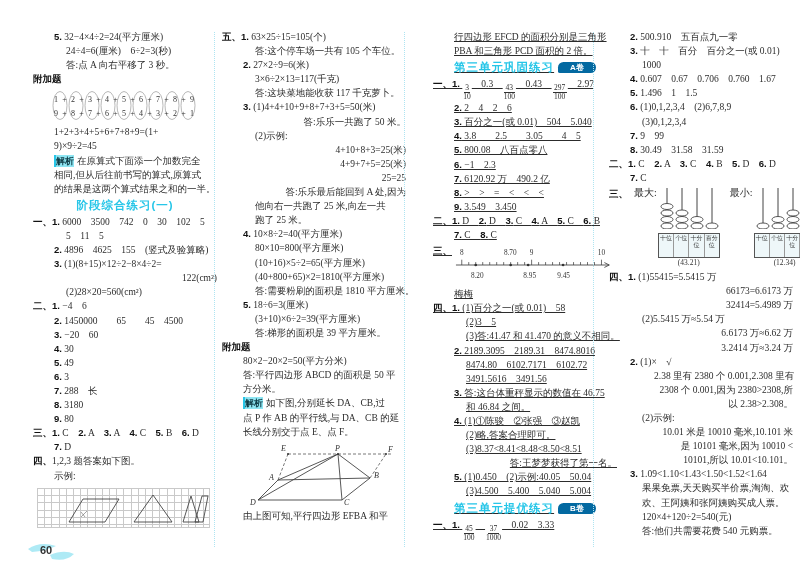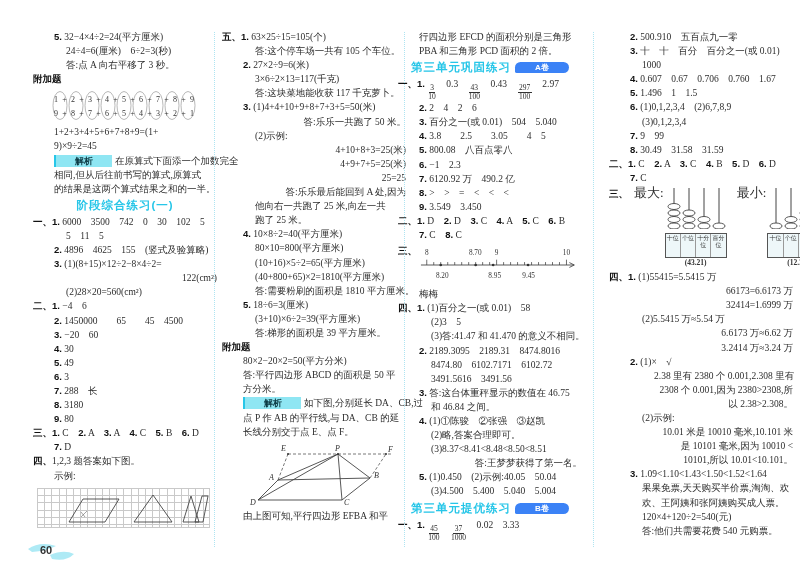--- a/index.html
+++ b/index.html
@@ -2,68 +2,68 @@
 <html><head>
 <meta charset="utf-8">
 <style>
   html,body{margin:0;padding:0;}
   body{
     width:800px;height:575px;background:#ffffff;position:relative;overflow:hidden;
     font-family:"Liberation Serif","DejaVu Serif",serif;color:#2c2c2c;
   }
   .page{position:absolute;inset:0;}
   .col{position:absolute;top:30px;width:184px;}
-  #col-0{left:33px;} #col-1{left:222px;} #col-2{left:398px;} #col-3{left:601px;margin-left:8px;}
+  #col-0{left:33px;} #col-1{left:222px;} #col-2{left:433px;text-decoration:underline;} #col-3{left:601px;margin-left:8px;}
   .sep{position:absolute;top:32px;bottom:28px;width:0;border-left:1.5px dotted #aee4f1;}
   #sep-0{left:214px;} #sep-1{left:404px;} #sep-2{left:593px;}
   .line{font-size:9.5px;line-height:14.1px;white-space:nowrap;}
   .line b{font-family:"Liberation Sans","DejaVu Sans",sans-serif;font-weight:700;color:#111;}
   .ind0{padding-left:0;} .ind1{padding-left:21px;} .ind2{padding-left:33px;} .ind3{padding-left:45px;text-align:right;}
   .sec-header{
     text-align:center;font-family:"Liberation Sans","DejaVu Sans",sans-serif;
     font-weight:700;font-size:11.5px;line-height:19px;color:#27c6e8;
     letter-spacing:1px;white-space:nowrap;
   }
   .grade-badge{
-    display:inline-block;background:#3b82f6;color:#fff;font-size:8px;line-height:11px;
-    padding:0 20px;border-radius:6px 6px 6px 2px;margin-left:4px;vertical-align:1px;letter-spacing:0;
+    display:inline-block;background:#0369a1;color:#fff;font-size:8px;line-height:11px;
+    padding:0 12px;border-radius:6px 6px 6px 2px;margin-left:4px;vertical-align:1px;letter-spacing:0;
   }
   .analysis-badge{
     display:inline-block;background:#8fe6f3;color:#0d3a44;font-family:"Liberation Sans","DejaVu Sans",sans-serif;
-    font-weight:700;font-size:9px;line-height:12px;padding:0 19px;margin-right:3px;border-left:2px solid #27c6e8;
+    font-weight:700;font-size:9px;line-height:12px;padding:0 0;margin-right:3px;border-left:2px solid #27c6e8;
   }
   .frac{display:inline-flex;flex-direction:column;align-items:center;vertical-align:-3px;
         font-size:7.5px;line-height:8px;margin:0 1px;}
   .frac .fnum{border-bottom:0.9px solid #333;padding:0 1.5px;}
   .fig-row{display:flex;align-items:flex-start;margin:2px 0;}
   .fig-label{font-size:9.5px;line-height:14px;font-family:"Liberation Sans","DejaVu Sans",sans-serif;font-weight:700;color:#111;margin-right:2px;}
   svg text{font-family:"Liberation Serif","DejaVu Serif",serif;fill:#333;}
   .grid-fig{
     position:relative;width:172px;height:39px;margin:3px 0 0 4px;
     background-image:
       repeating-linear-gradient(to right,#c9c9c9 0 1px,transparent 1px 7.2px),
       repeating-linear-gradient(to bottom,#c9c9c9 0 1px,transparent 1px 7.2px);
     border-right:1px solid #c9c9c9;border-bottom:1px solid #c9c9c9;
   }
   .grid-fig svg{position:absolute;inset:0;}
   .sum-fig{margin:1px 0 1px 14px;}
   .geom-fig{margin:1px 0 1px 26px;}
   .abacus-pair{display:flex;gap:10px;margin-left:4px;}
   .abacus-unit{display:flex;}
-  .ab-label{font-size:13px;line-height:12px;margin-right:1px;white-space:nowrap;}
+  .ab-label{font-size:10px;line-height:12px;margin-right:1px;white-space:nowrap;}
   .abacus{width:62px;}
   .ab-box{
     display:flex;border:1px solid #555;background:#eef7f9;height:23px;overflow:hidden;
   }
   .ab-box span{
     display:inline-block;width:14.5px;text-align:center;font-size:6px;line-height:7px;
     word-break:break-all;color:#333;padding-top:1px;
   }
   .ab-box span + span{border-left:0.5px solid #999;}
-  .ab-caption{text-align:center;font-size:7.5px;line-height:10px;color:#333;font-weight:bold;}
+  .ab-caption{text-align:center;font-size:7.5px;line-height:10px;color:#333;}
   .page-number-badge{position:absolute;left:26px;bottom:10px;width:52px;height:26px;}
   .page-number-badge text{font-family:"Liberation Sans","DejaVu Sans",sans-serif;}
 </style>
 </head>
 <body>
 
 <div class="page">
   <div class="col" id="col-0">
       <div class="line ind1"><b>5.</b> 32−4×4÷2=24(平方厘米)</div>
       <div class="line ind2">24÷4=6(厘米)　6÷2=3(秒)</div>
@@ -355,21 +355,21 @@
           <span>十分位</span>
           <span>百分位</span>
         </div>
         <div class="ab-caption">(12.34)</div>
       </div>
     </div>
   </div>
 </div>
       <div class="line ind0"><b>四、1.</b> (1)55415=5.5415 万</div>
       <div class="line ind3">66173=6.6173 万</div>
-      <div class="line ind3">32414=1.6999 万</div>
+      <div class="line ind3">32414=5.4989 万</div>
       <div class="line ind2">(2)5.5415 万≈5.54 万</div>
       <div class="line ind3">6.6173 万≈6.62 万</div>
       <div class="line ind3">3.2414 万≈3.24 万</div>
       <div class="line ind1"><b>2.</b> (1)×　√</div>
       <div class="line ind3">2.38 里有 2380 个 0.001,2.308 里有</div>
       <div class="line ind3">2308 个 0.001,因为 2380&gt;2308,所</div>
       <div class="line ind3">以 2.38&gt;2.308。</div>
       <div class="line ind2">(2)示例:</div>
       <div class="line ind3">10.01 米是 10010 毫米,10.101 米</div>
       <div class="line ind3">是 10101 毫米,因为 10010 &lt;</div>

